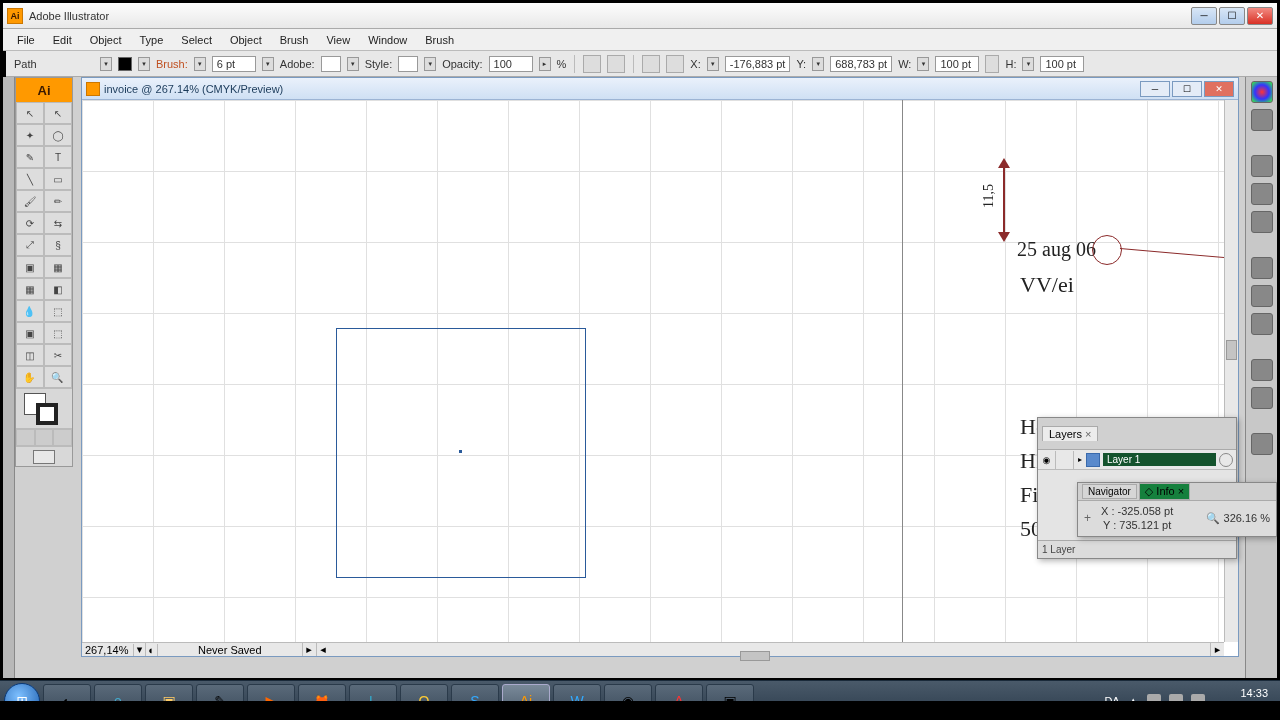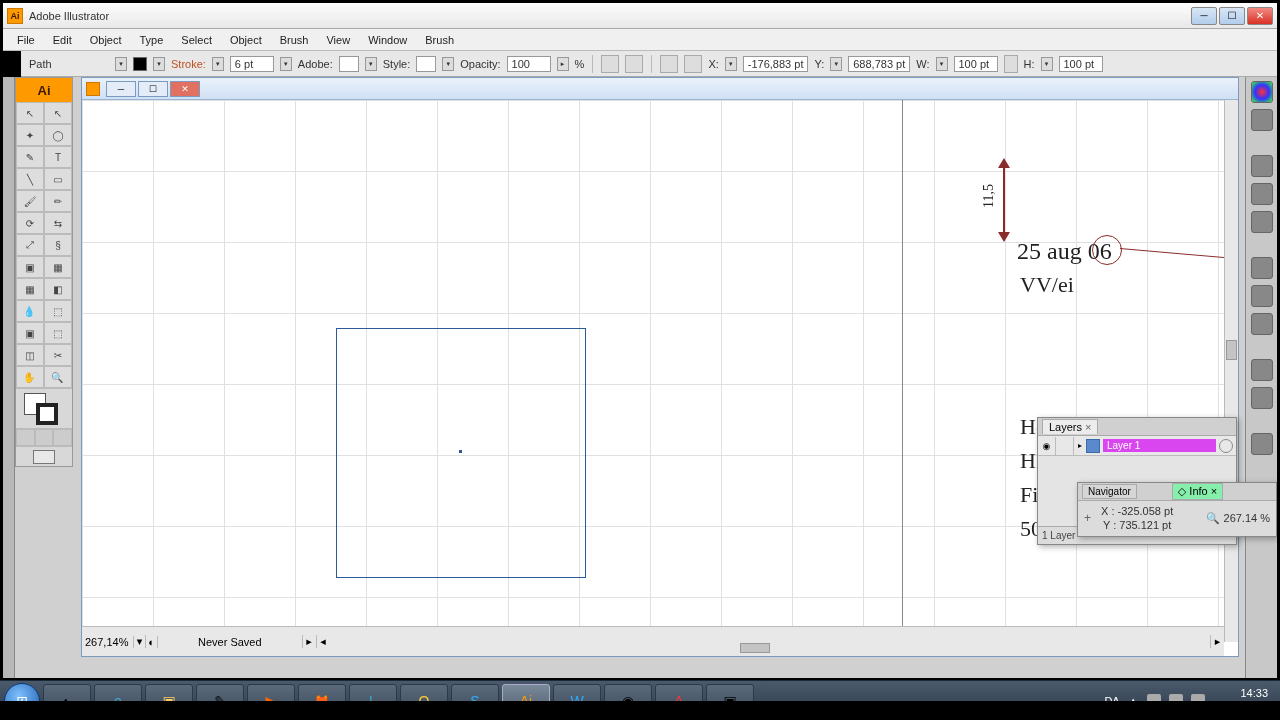--- a/index.html
+++ b/index.html
@@ -52,62 +52,62 @@
 .dochdr .doc-icon{width:14px;height:14px;background:#ff9900;border:1px solid #cc7700;margin-right:4px;}
 .dochdr .doc-title{color:#1a3a5a;flex:1;}
 .dochdr .dbtn{width:30px;height:16px;border:1px solid #7a9ac0;background:#e4ecf7;margin-left:2px;display:flex;align-items:center;justify-content:center;font-size:9px;}
 .dochdr .dclose{background:#e07060;color:#fff;}
 .doccanvas{position:absolute;top:22px;left:0;right:14px;bottom:14px;overflow:hidden;background:#fff;}
 .grid{position:absolute;inset:0;background-image:linear-gradient(#e0e0e0 1px,transparent 1px),linear-gradient(90deg,#e0e0e0 1px,transparent 1px);background-size:71px 71px;}
 .artboard-edge{position:absolute;top:0;bottom:0;left:820px;width:1px;background:#888;}
 .sel-rect{position:absolute;left:254px;top:228px;width:250px;height:250px;border:1px solid #2a5a9a;}
 .sel-center{position:absolute;left:377px;top:350px;width:3px;height:3px;background:#2a5a9a;}
 .art-text{position:absolute;font-family:"Times New Roman",serif;color:#222;}
-.t-date{left:935px;top:138px;font-size:24px;}
+.t-date{left:935px;top:138px;font-size:20px;}
 .t-vvei{left:938px;top:172px;font-size:22px;}
 .t-he{left:938px;top:314px;font-size:22px;}
 .t-hi{left:938px;top:348px;font-size:22px;}
 .t-fi{left:938px;top:382px;font-size:22px;}
 .t-50{left:938px;top:416px;font-size:22px;}
 .arrow{position:absolute;left:915px;top:58px;}
 .arrow-line{width:2px;height:72px;background:#8b2a2a;position:absolute;left:6px;top:6px;}
 .arrow-up{width:0;height:0;border-left:6px solid transparent;border-right:6px solid transparent;border-bottom:10px solid #8b2a2a;position:absolute;left:1px;top:0;}
 .arrow-down{width:0;height:0;border-left:6px solid transparent;border-right:6px solid transparent;border-top:10px solid #8b2a2a;position:absolute;left:1px;top:74px;}
 .arrow-txt{position:absolute;left:-20px;top:30px;font-size:14px;color:#222;transform:rotate(-90deg);font-family:"Times New Roman",serif;}
 .circle06{position:absolute;left:1010px;top:135px;width:30px;height:30px;border:1px solid #8b2a2a;border-radius:50%;}
 .line06{position:absolute;left:1038px;top:148px;width:120px;height:1px;background:#8b2a2a;transform:rotate(5deg);transform-origin:left;}
 .vscroll{position:absolute;right:0;top:22px;width:14px;bottom:14px;background:#e8e8e8;border-left:1px solid #bbb;}
 .vscroll .thumb{position:absolute;left:1px;right:1px;top:240px;height:20px;background:#c4c4c4;border:1px solid #999;}
-.hscroll{position:absolute;left:0;right:14px;bottom:0;height:30px;background:#e8e8e8;border-top:1px solid #bbb;display:flex;align-items:center;}
+.hscroll{position:absolute;left:0;right:14px;bottom:0;height:14px;background:#e8e8e8;border-top:1px solid #bbb;display:flex;align-items:center;}
 .hscroll .zoom{width:52px;padding:0 3px;border-right:1px solid #bbb;}
 .hscroll .drop{width:12px;text-align:center;border-right:1px solid #bbb;}
 .hscroll .status{padding:0 40px;text-align:right;}
 .hscroll .nav{width:14px;text-align:center;border-left:1px solid #bbb;}
 .hscroll .track{flex:1;position:relative;}
 .hscroll .hthumb{position:absolute;left:410px;top:1px;width:30px;height:10px;background:#c4c4c4;border:1px solid #999;}
 
 
 .layers-panel{position:absolute;right:40px;top:340px;width:200px;background:#dcdcdc;border:1px solid #888;box-shadow:2px 2px 6px rgba(0,0,0,0.3);}
-.layers-panel .tabrow{height:18px;display:flex;align-items:center;background:#d0d0d0;border-bottom:1px solid #aaa;padding-left:4px;}
+.layers-panel .tabrow{height:32px;display:flex;align-items:center;background:#d0d0d0;border-bottom:1px solid #aaa;padding-left:4px;}
 .layers-panel .tab{background:#ececec;border:1px solid #aaa;border-bottom:none;padding:1px 6px;font-size:10px;}
 .layers-panel .tab .x{margin-left:3px;color:#666;cursor:pointer;}
 .layers-panel .layer-row{height:20px;display:flex;align-items:center;background:#e8e8e8;border-bottom:1px solid #bbb;}
 .layer-row .eye{width:18px;height:18px;border-right:1px solid #bbb;display:flex;align-items:center;justify-content:center;font-size:9px;}
 .layer-row .lock{width:18px;height:18px;border-right:1px solid #bbb;}
 .layer-row .tri{width:12px;font-size:8px;text-align:center;}
 .layer-row .sw{width:14px;height:14px;background:#5a8acc;border:1px solid #3a6aac;margin-right:3px;}
-.layer-row .name{flex:1;background:#d946ef;color:#fff;padding:1px 4px;font-size:10px;}
+.layer-row .name{flex:1;background:#14532d;color:#fff;padding:1px 4px;font-size:10px;}
 .layer-row .target{width:14px;height:14px;border:1px solid #888;border-radius:50%;margin:0 3px;}
 .layers-panel .footer{height:18px;display:flex;align-items:center;padding:0 4px;font-size:10px;color:#444;border-top:1px solid #aaa;}
 
 
 .info-panel{position:absolute;right:0px;top:405px;width:200px;background:#dcdcdc;border:1px solid #888;box-shadow:2px 2px 6px rgba(0,0,0,0.3);}
 .info-panel .tabrow{height:18px;display:flex;align-items:center;background:#d0d0d0;border-bottom:1px solid #aaa;padding-left:4px;gap:2px;}
 .info-panel .tab{background:#d6d6d6;border:1px solid #aaa;padding:1px 5px;font-size:10px;}
-.info-panel .tab.active{background:#86efac;margin-left:33px;}
+.info-panel .tab.active{background:#15803d;}
 .info-panel .body{padding:3px 6px;display:flex;align-items:center;font-size:10px;color:#333;gap:10px;}
 .info-panel .cross{font-size:12px;color:#666;}
 .info-panel .xy{line-height:1.3;text-align:center;}
 .info-panel .zoom{margin-left:auto;}
 
 
 .taskbar{position:absolute;left:0;right:0;bottom:0;height:40px;background:linear-gradient(#4a5a6a,#2a3a4a);border-top:1px solid #1a2a3a;display:flex;align-items:center;padding:0 4px;}
 .start-orb{width:36px;height:36px;border-radius:50%;background:radial-gradient(circle at 40% 35%,#7ec0ff,#1a5aaa);border:1px solid #0a3a7a;display:flex;align-items:center;justify-content:center;color:#fff;font-size:14px;}
 .tbtn{width:48px;height:34px;margin-left:3px;background:linear-gradient(#5a6a7a,#3a4a5a);border:1px solid #2a3a4a;border-radius:3px;display:flex;align-items:center;justify-content:center;font-size:14px;}
 .tbtn.active{background:linear-gradient(#7a8a9a,#4a5a6a);border-color:#aac;}
@@ -138,26 +138,26 @@
   <span>Object</span>
   <span>Type</span>
   <span>Select</span>
   <span>Object</span>
   <span>Brush</span>
   <span>View</span>
   <span>Window</span>
   <span>Brush</span>
 </div>
 
-<div class="controlbar" style="position:absolute;top:51px;left:21px;right:3px;">
+<div class="controlbar" style="position:absolute;top:51px;left:6px;right:3px;">
   <span class="cb-label" style="min-width:80px;">Path</span>
   <div class="cb-drop">▾</div>
   <div class="cb-swatch" style="background:#000"></div>
   <div class="cb-drop">▾</div>
-  <span class="cb-strokelabel">Stroke:</span>
+  <span class="cb-strokelabel">Brush:</span>
   <div class="cb-drop">▾</div>
   <div class="cb-field">6 pt</div>
   <div class="cb-drop">▾</div>
   <span class="cb-label">Adobe:</span>
   <div class="cb-field" style="min-width:20px"></div>
   <div class="cb-drop">▾</div>
   <span class="cb-label">Style:</span>
   <div class="cb-field" style="min-width:20px"></div>
   <div class="cb-drop">▾</div>
   <span class="cb-label">Opacity:</span>
@@ -245,20 +245,21 @@
       <div></div>
     </div>
     <div class="screen">
         <div></div>
       </div>
   </div>
 
   <div class="docwin">
     <div class="dochdr">
       <div class="doc-icon"></div>
+      <div class="doc-title">invoice @ 267.14% (CMYK/Preview)</div>
       <div class="dbtn">─</div>
       <div class="dbtn">☐</div>
       <div class="dbtn dclose">✕</div>
     </div>
     <div class="doccanvas">
       <div class="grid"></div>
       <div class="artboard-edge"></div>
       <div class="sel-rect"></div>
       <div class="sel-center"></div>
       <div class="arrow">
@@ -313,21 +314,21 @@
     <div class="tabrow">
       <div class="tab">Navigator</div>
       <div class="tab active"><span>◇ </span><span>Info</span><span class="x"> ×</span></div>
     </div>
     <div class="body">
       <span class="cross">+</span>
       <div class="xy">
         <div><span>X :</span> <span>-325.058 pt</span></div>
         <div><span>Y :</span> <span>735.121 pt</span></div>
       </div>
-      <div class="zoom"><span>🔍</span> <span>267.14 %</span></div>
+      <div class="zoom"><span>🔍</span> <span>326.16 %</span></div>
     </div>
   </div>
 </div>
 
 <div class="taskbar">
   <div class="start-orb">⊞</div>
   <div class="tbtn">◐</div>
   <div class="tbtn" style="color:#4ac;">e</div>
   <div class="tbtn" style="color:#fc6;">▣</div>
   <div class="tbtn">✎</div>

